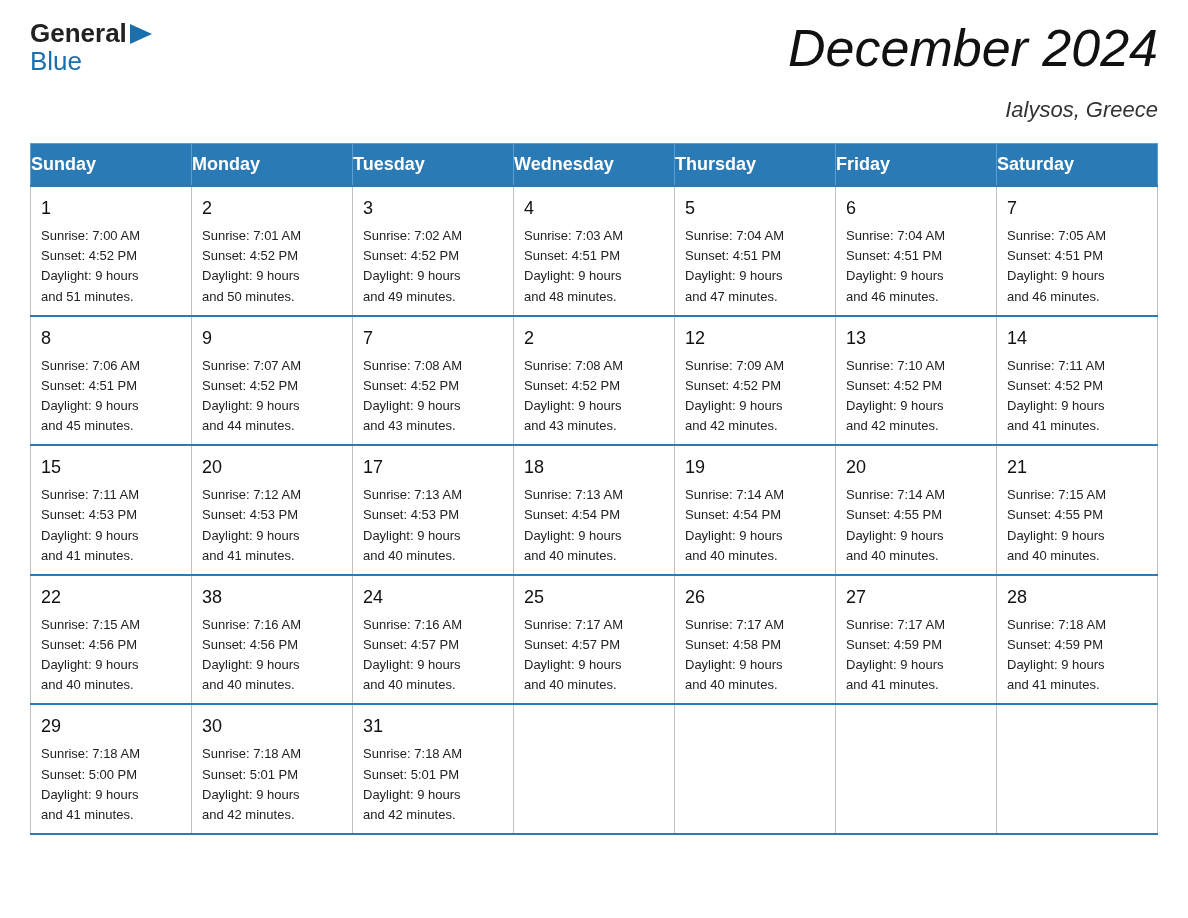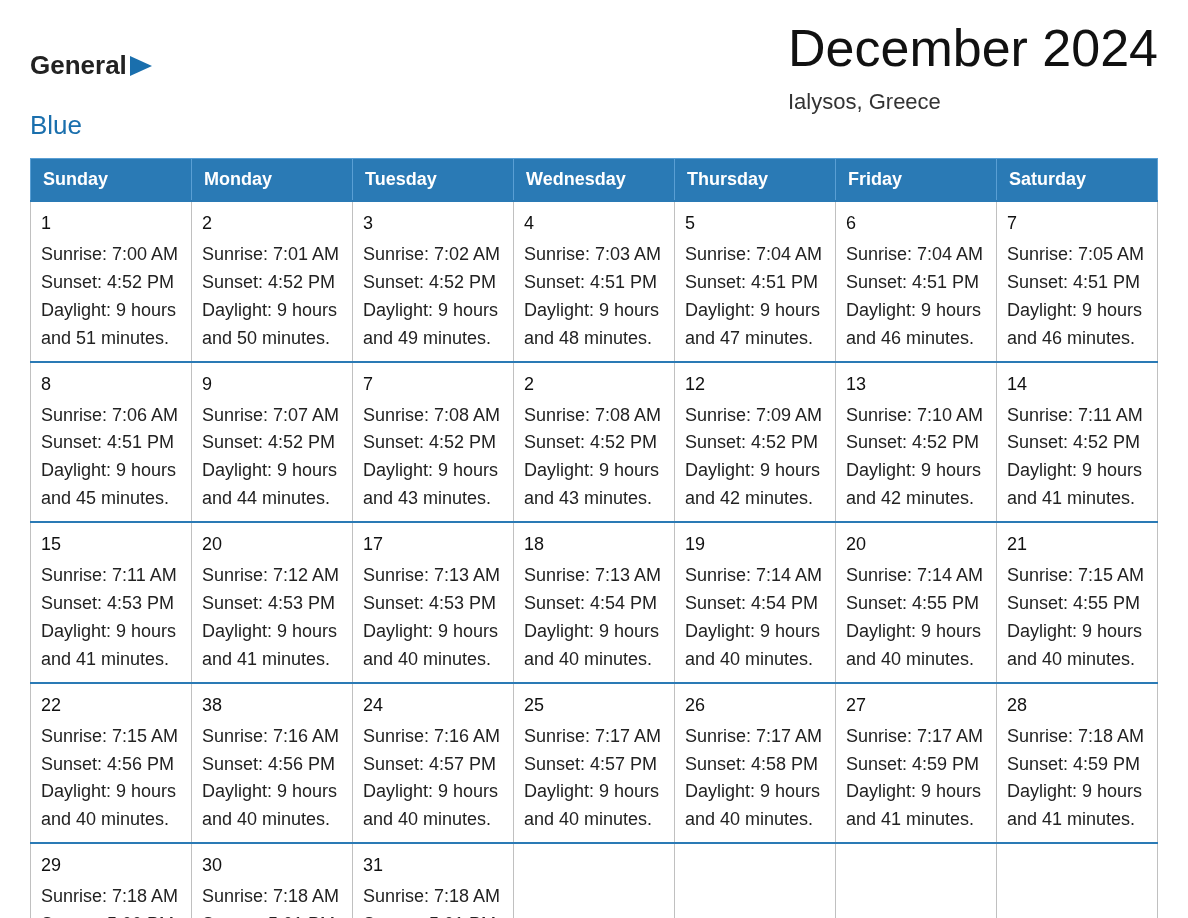--- a/index.html
+++ b/index.html
@@ -30,46 +30,47 @@
     .logo-blue {
       font-size: 26px;
       font-weight: normal;
       color: #1a6fad;
       line-height: 1;
       margin-top: 2px;
     }
     .logo-line {
       display: flex;
       align-items: center;
-      margin-top: 32px;
     }
     .title-area {
+      text-align: right;
+      font-style: italic;
     }
     .month-title {
       font-size: 52px;
       font-weight: normal;
       color: #111;
       line-height: 1.1;
     }
     .location {
       font-size: 22px;
       color: #333;
-      margin-top: 12px;
+      margin-top: 20px;
     }
     .calendar-table {
       width: 100%;
       border-collapse: collapse;
       border: 1px solid #b0b0b0;
     }
     .calendar-table th {
       background-color: #2a7ab5;
       color: #fff;
       font-size: 18px;
       font-weight: bold;
-      padding: 10px 12px;
+      padding: 10px 0;
       text-align: left;
       border: 1px solid #5a9fd4;
     }
     .calendar-table td {
       vertical-align: top;
       padding: 8px 10px;
       border: 1px solid #c0c0c0;
       width: 14.28%;
       min-height: 100px;
       font-size: 13px;
@@ -80,21 +81,21 @@
       border-bottom: 2px solid #2a7ab5;
     }
     .day-number {
       font-size: 18px;
       font-weight: normal;
       color: #111;
       display: block;
       margin-bottom: 4px;
     }
     .day-info {
-      font-size: 18px;
+      font-size: 13px;
       color: #222;
       line-height: 1.55;
     }
     .empty-cell {
       background: #fff;
     }
   </style>
 </head>
 <body>
 

